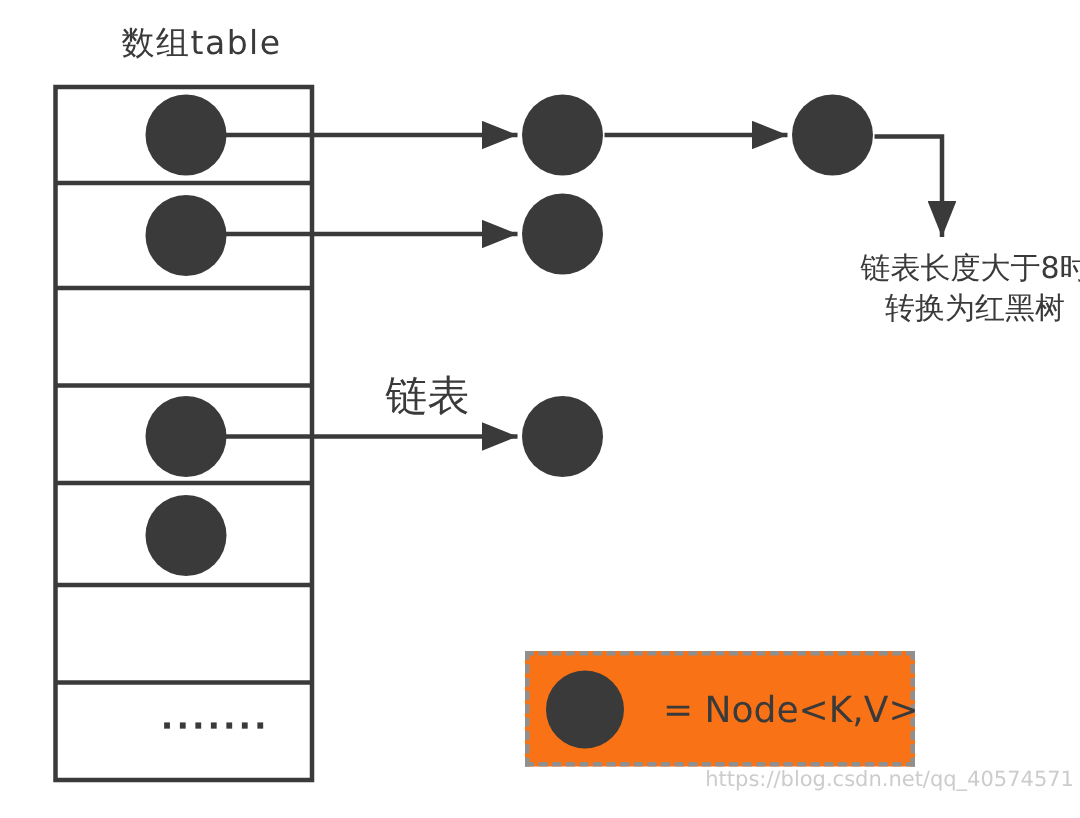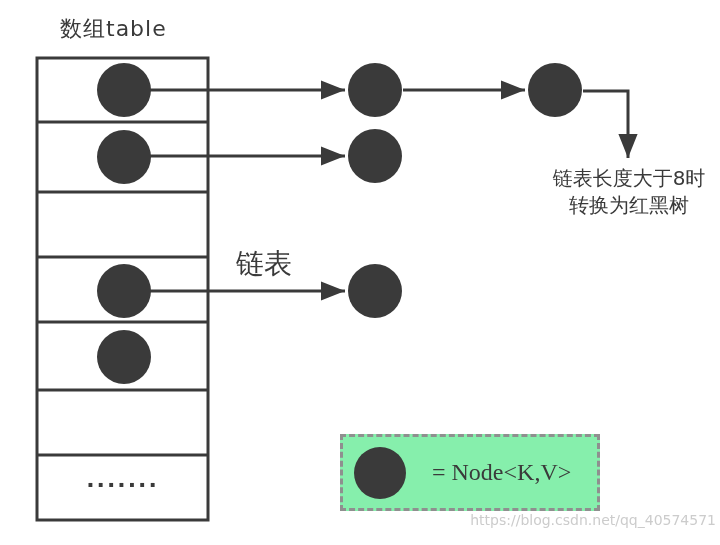--- a/index.html
+++ b/index.html
@@ -2,29 +2,29 @@
 <html style="--ink: #3a3a3a; --legend-border: #8f8f8f; --watermark: #cccccc;"><head>
 <meta charset="utf-8">
 <style>
   html,body{margin:0;padding:0;background:#ffffff;}
   #stage{
     position:relative;width:720px;height:545px;background:#fff;overflow:hidden;
     font-family:"DejaVu Sans","Liberation Sans",sans-serif;
     color:var(--ink,#3a3a3a);
   }
   #diagram-svg{position:absolute;left:0;top:0;}
-  .txt{position:absolute;color:var(--ink,#3a3a3a);white-space:nowrap;}
+  .txt{position:absolute;color:var(--ink,#3a3a3a);white-space:nowrap;margin-left:21px;}
   #title{left:60px;top:14px;font-size:22px;letter-spacing:1px;}
   #ll-label{left:236px;top:245px;font-size:28px;}
   #treeify{left:531px;top:165px;width:196px;text-align:center;font-size:20px;line-height:27px;}
   #dots{left:37px;top:472px;width:171px;text-align:center;font-size:22px;font-weight:bold;letter-spacing:2px;}
   #legend{
-    position:absolute;left:340px;top:434px;width:260px;height:77px;
+    position:absolute;left:350px;top:434px;width:260px;height:77px;
     border:3px dashed var(--legend-border,#8f8f8f);box-sizing:border-box;
-    display:flex;align-items:center;background:#86efac;font-family:Liberation Serif, serif;
+    display:flex;align-items:center;background:#f97316;
   }
   #legend-circle{width:52px;height:52px;border-radius:50%;background:var(--ink,#3a3a3a);margin-left:11px;flex:0 0 auto;}
   #legend-text{font-size:24px;color:var(--ink,#3a3a3a);margin-left:26px;white-space:nowrap;}
   #watermark{right:4px;top:512px;font-size:14px;color:var(--watermark,#cccccc);text-align:right;}
 </style>
 </head>
 <body>
 
 <div id="stage">
 

